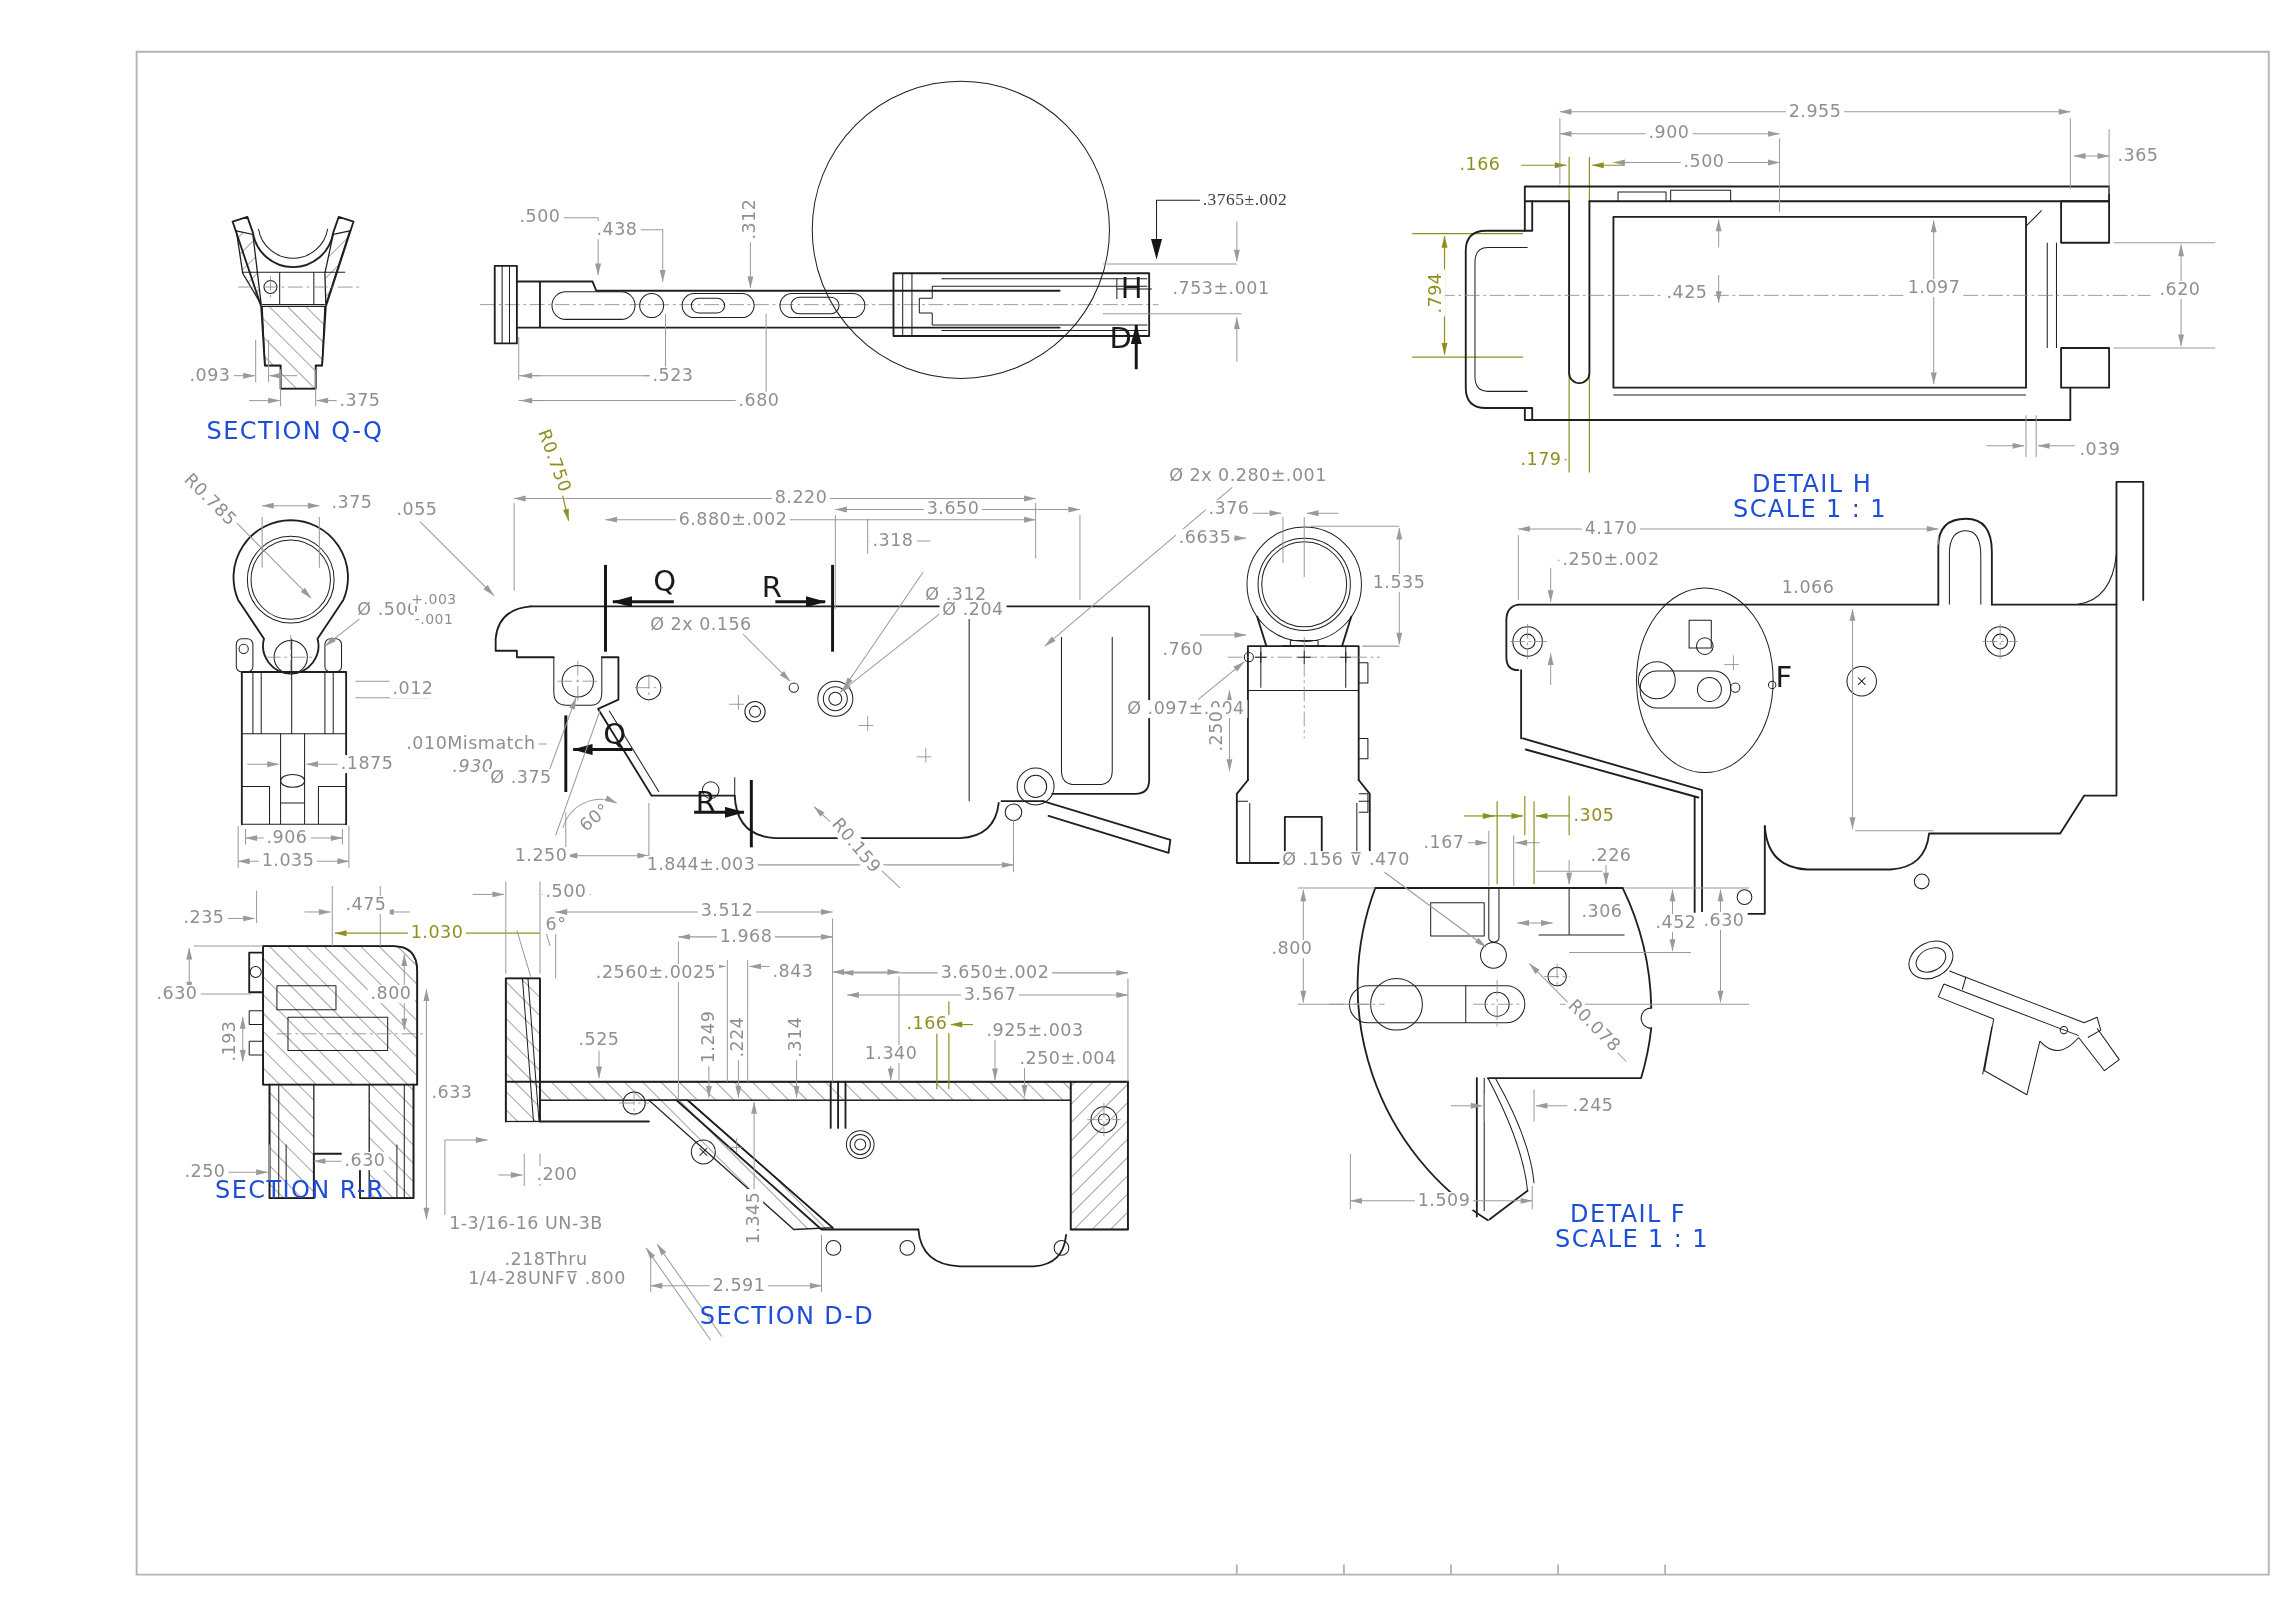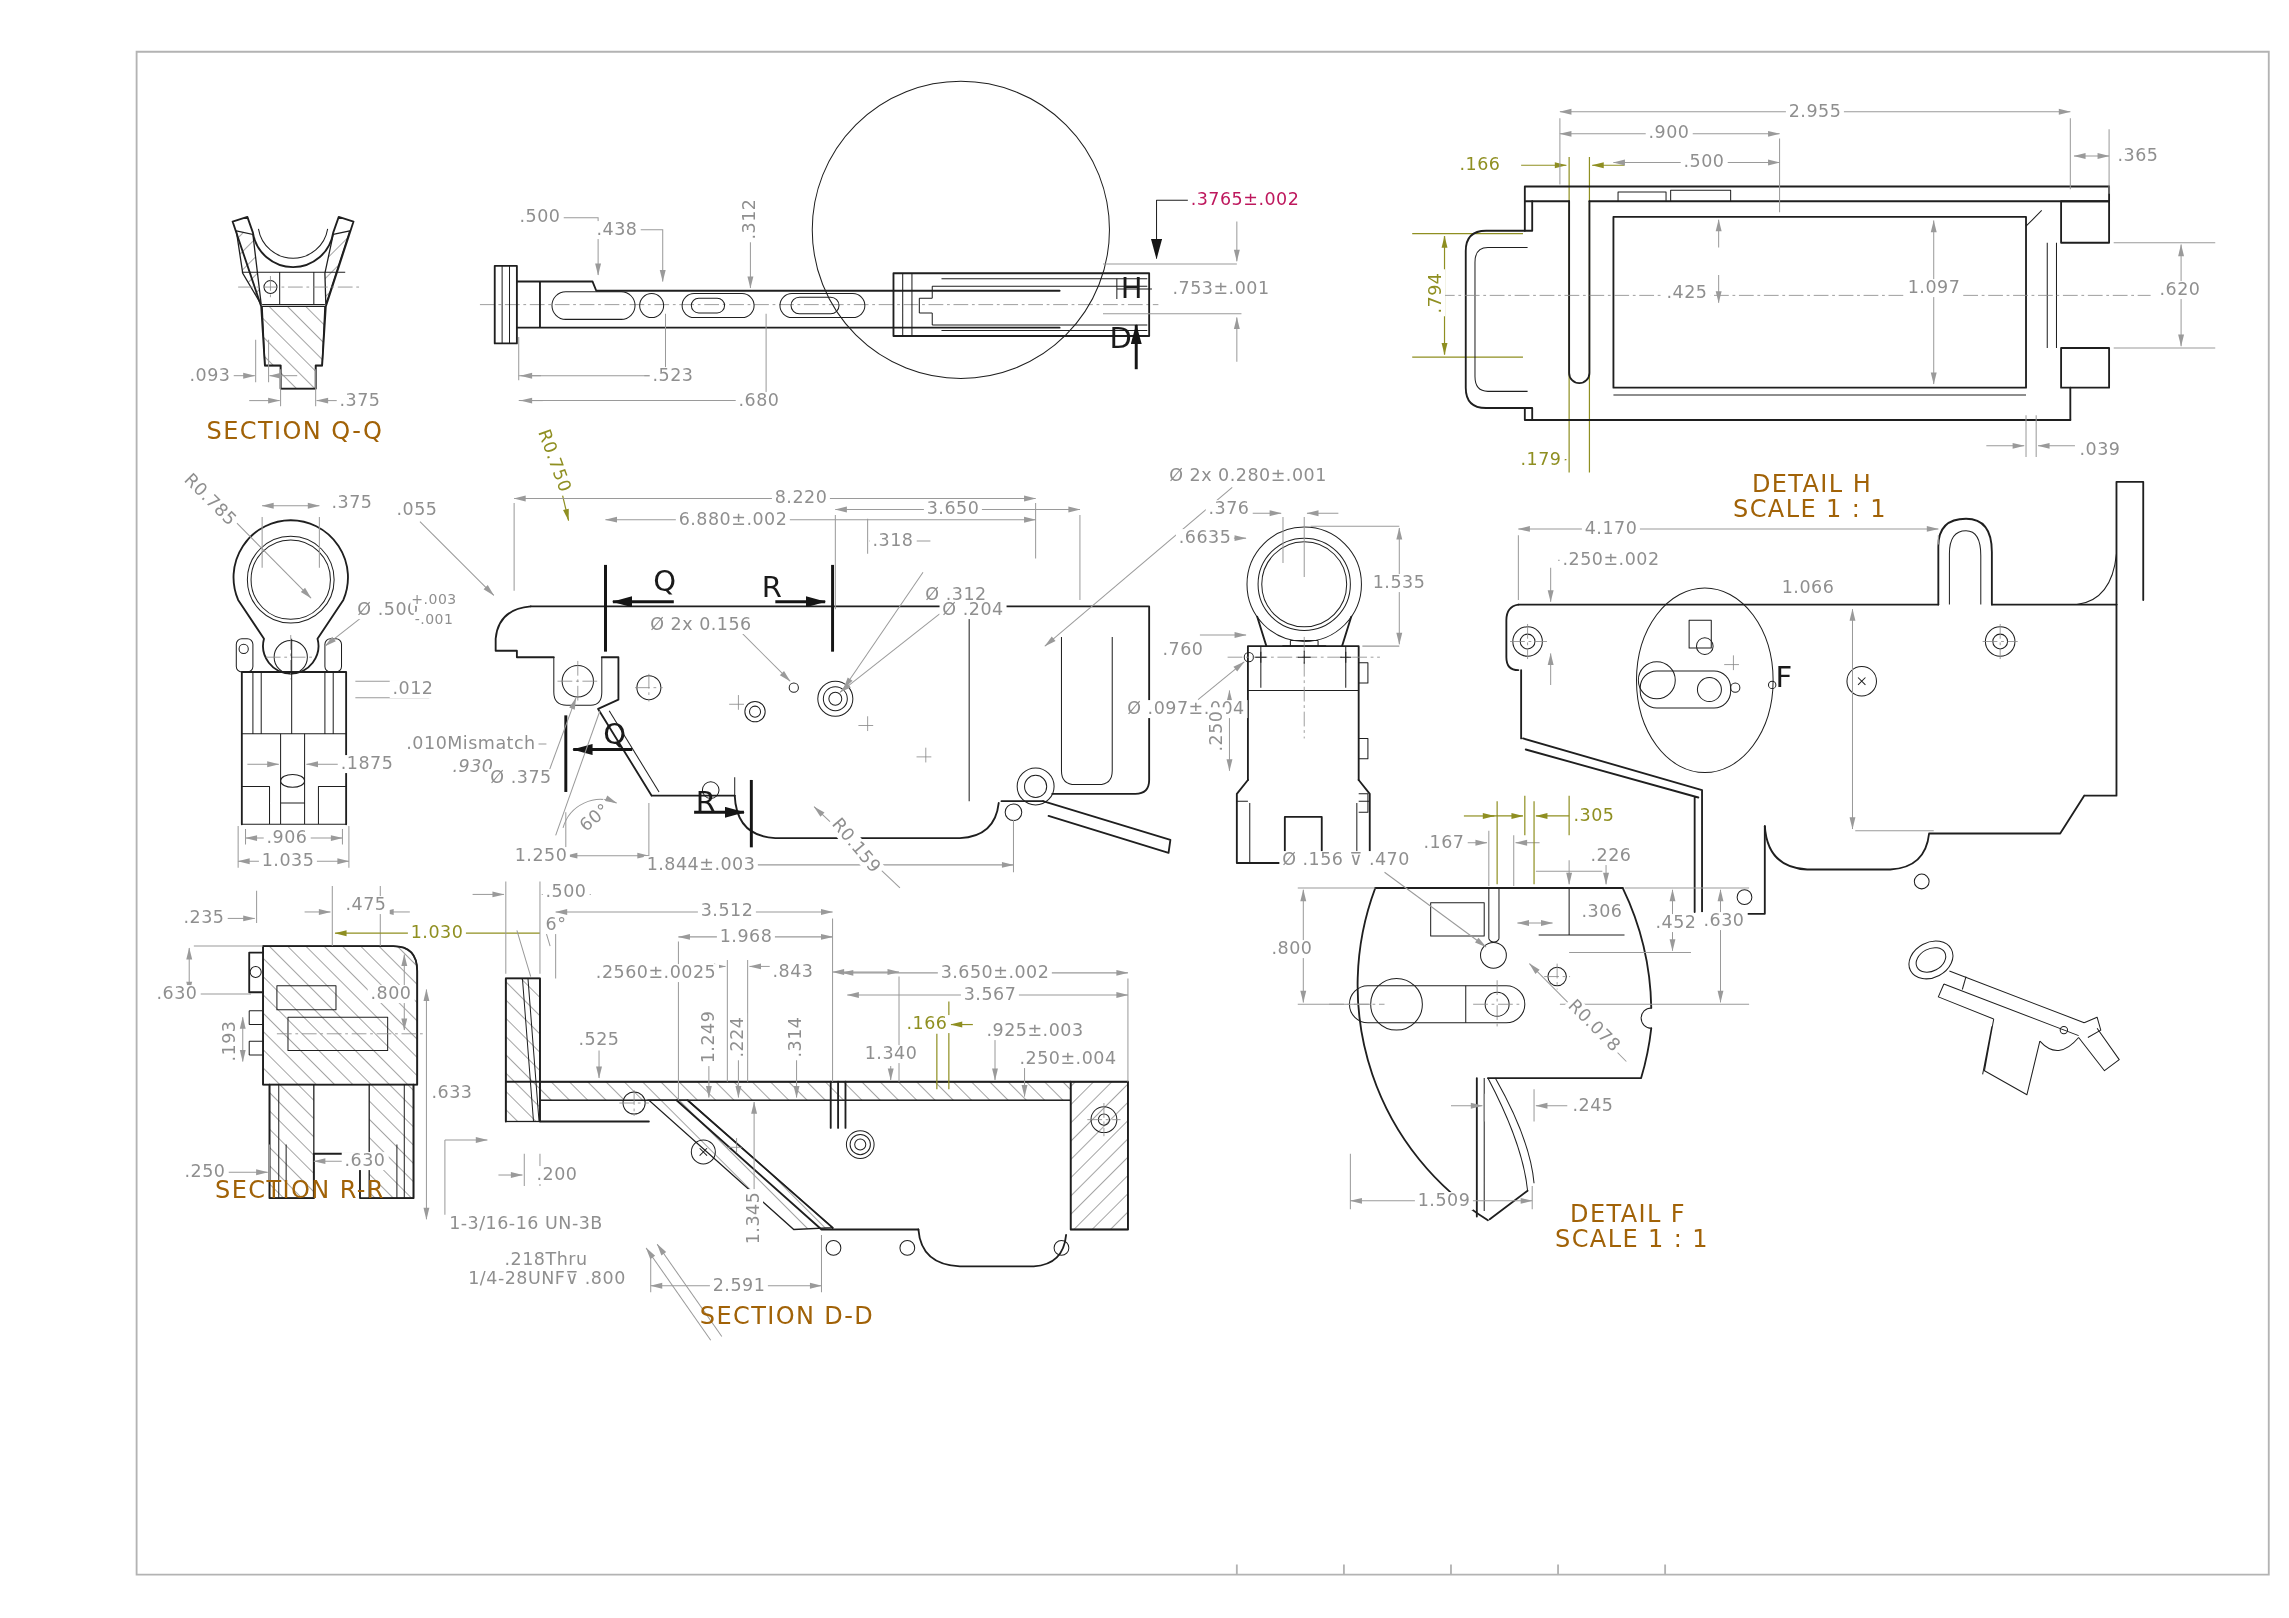--- a/index.html
+++ b/index.html
@@ -12,24 +12,24 @@
   .a {stroke:#8f8f21;stroke-width:1.3;fill:none;}
   .dk{stroke:#151515;stroke-width:3.2;fill:none;}
   .cl{stroke:#8a8a8a;stroke-width:0.9;fill:none;stroke-dasharray:16 4 3 4;}
   .fr{stroke:#b3b3b3;stroke-width:2;fill:none;}
   .hA{fill:url(#h1);stroke:#1f1f1f;stroke-width:1.4;}
   .hB{fill:url(#h2);stroke:#1f1f1f;stroke-width:1.4;}
   #labels{position:absolute;left:0;top:0;width:100%;height:100%;}
   .lbl{position:absolute;white-space:nowrap;line-height:1.02;letter-spacing:0.5px;
        font-size:17.5px;color:#8f8f8f;background:#ffffff;padding:0 2.8px;}
   .lbl.accent{color:#8f8f21;}
-  .lbl.dark{color:#be185d;}
+  .lbl.dark{color:#404040;font-family:Liberation Serif, serif;}
   .lbl.small{font-size:14px;padding:0 0.9px;}
   .lbl.letter{font-size:29px;color:#1a1a1a;background:transparent;padding:0;}
-  .lbl.title{font-size:24px;color:#a16207;background:transparent;letter-spacing:1.4px;}
+  .lbl.title{font-size:24px;color:#1d4ed8;background:transparent;letter-spacing:1.4px;}
 </style>
 </head>
 <body>
 
 <div id="sheet">
 
 <svg width="2290" height="1619" viewBox="0 0 2481 1754">
   <defs>
     <pattern id="h1" width="14" height="14" patternUnits="userSpaceOnUse" patternTransform="rotate(45)">
       <rect width="14" height="14" fill="#ffffff"></rect>

